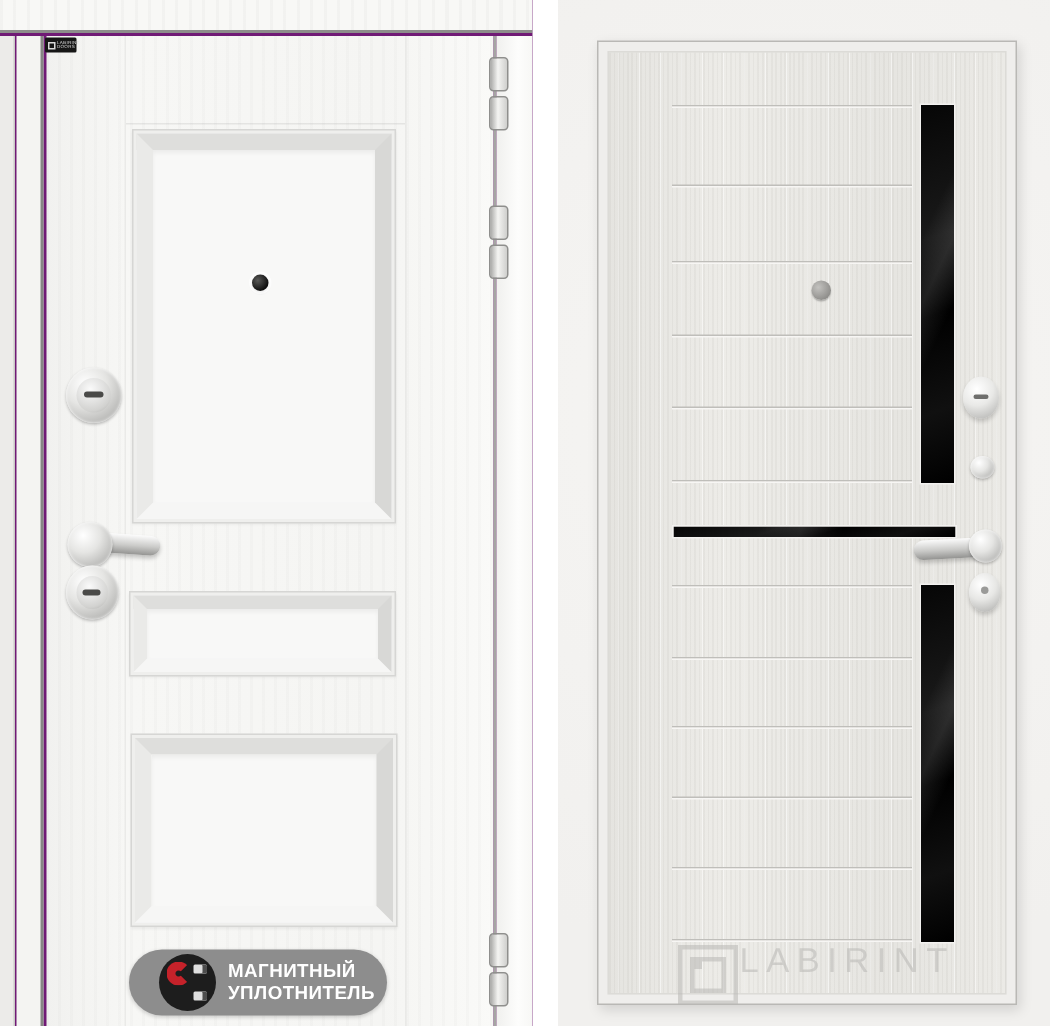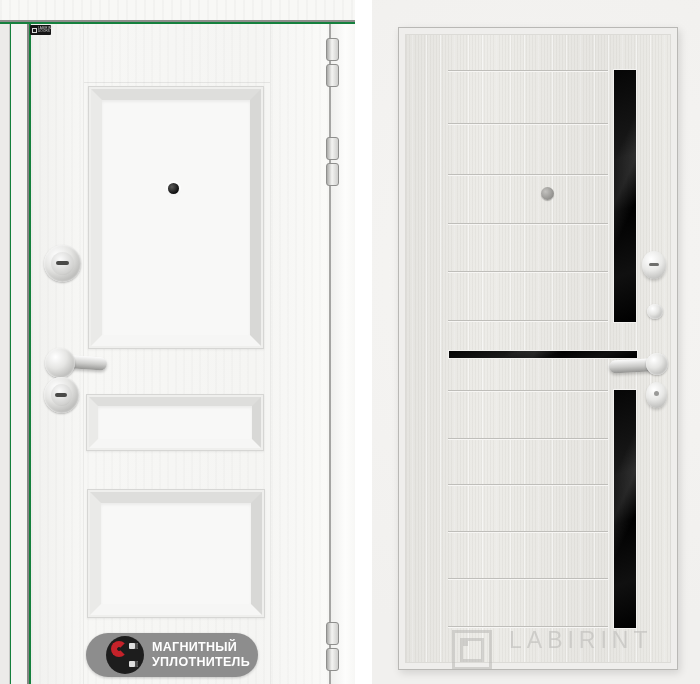--- a/index.html
+++ b/index.html
@@ -1,21 +1,21 @@
 <!DOCTYPE html>
 <html><head>
 <meta charset="utf-8">
 <style>
   * { margin:0; padding:0; box-sizing:border-box; }
   html,body { width:700px; height:684px; background:#ffffff; overflow:hidden;
               font-family:"Liberation Sans", sans-serif; }
   .abs { position:absolute; }
 
   
-  #left-photo { left:0; top:0; width:355px; height:684px; background:#15803d; overflow:hidden; }
+  #left-photo { left:0; top:0; width:355px; height:684px; background:#701a75; overflow:hidden; }
 
   #top-band { left:0; top:0; width:355px; height:22px;
     background:#f8f8f6;
     background-image:repeating-linear-gradient(90deg, rgba(0,0,0,.025) 0 2px, transparent 2px 9px);
     border-bottom:2px solid #8d8d8b; }
 
   #wall-left { left:0; top:24px; width:10px; height:660px; background:#ecebe9; border-right:1px solid #c9c9c7; }
   #jamb-left { left:11px; top:24px; width:18px; height:660px; background:#f4f4f2; border-right:2px solid #868684; }
 
   #leaf { left:31px; top:24px; width:298px; height:660px;
@@ -123,21 +123,21 @@
   #rosette-right { position:absolute; left:247px; top:325px; width:22px; height:22px; }
   #lever-right { position:absolute; left:210px; top:330px; width:50px; height:13px; border-radius:8px;
     background:linear-gradient(#fbfbfb,#c9c9c7 55%,#939391);
     box-shadow:0 2px 3px rgba(0,0,0,.2); transform:rotate(-3deg); transform-origin:right center; }
   #knob-bottom { position:absolute; left:247px; top:354px; width:21px; height:26px; border-radius:50%;
     background:radial-gradient(circle at 38% 30%, #ffffff, #e7e7e5 45%, #c0c0be 80%, #999997 100%);
     box-shadow:0 2px 3px rgba(0,0,0,.18); }
   #knob-bottom .dot { position:absolute; left:8px; top:9px; width:5px; height:5px; border-radius:50%; background:#9a9a98; }
 
   
-  #watermark { position:absolute; left:80px; top:630px; display:flex; gap:17px; opacity:.55; z-index:7; }
+  #watermark { position:absolute; left:80px; top:630px; display:flex; gap:1px; opacity:.55; z-index:7; }
   #maze-icon { position:relative; width:40px; height:40px; border:3px solid #b9b8b5; }
   #maze-icon .m2 { position:absolute; left:5px; top:5px; width:24px; height:24px; border:3px solid #b9b8b5; }
   #maze-icon .m3 { position:absolute; left:5px; top:5px; width:8px; height:8px; background:#b9b8b5; }
   #wm-text { color:#b9b8b5; font-size:23px; line-height:21px; letter-spacing:5px; font-weight:400; }
 </style>
 </head>
 <body>
 
 <div id="left-photo" class="abs">
   <div id="top-band" class="abs"></div>

